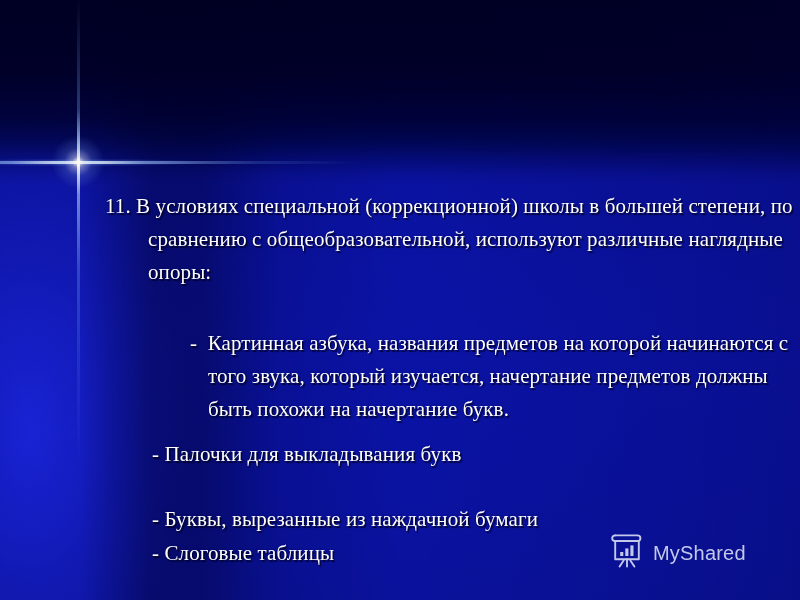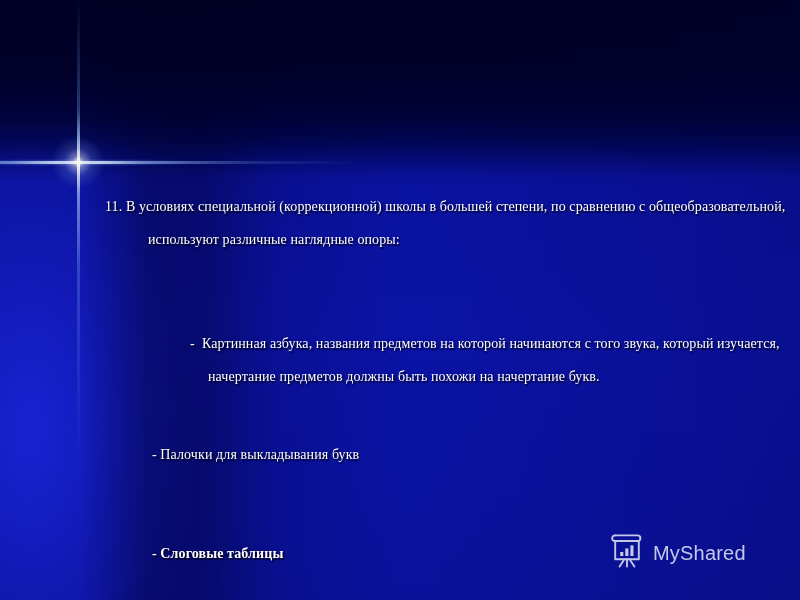--- a/index.html
+++ b/index.html
@@ -136,21 +136,21 @@
 
   
   #content {
     position: absolute;
     left: 0; top: 0;
     width: 800px; height: 600px;
   }
   .para {
     position: absolute;
     color: #ffffff;
-    font-size: 14px;
+    font-size: 21px;
     line-height: 33px;
     letter-spacing: 0.1px;
     text-shadow: 1.5px 1.5px 1px rgba(0,0,20,0.75),
                  0 0 2px rgba(0,0,40,0.55);
     white-space: pre-wrap;
   }
   .para-main {
     left: 105px;
     top: 190px;
     width: 645px;
@@ -159,21 +159,21 @@
   }
   .para-dash {
     left: 152px;
     width: 600px;
     text-indent: -18px;
     padding-left: 18px;
   }
   #p2 { top: 327px; margin-left: 38px; }
   #p3 { top: 438px; }
   #p4 { top: 503px; }
-  #p5 { top: 537px; font-weight: bold; }
+  #p5 { top: 537px; }
 
   
   #watermark {
     position: absolute;
     left: 610px;
     top: 533px;
     display: flex;
     align-items: center;
     gap: 9px;
   }
@@ -201,20 +201,21 @@
     <div class="ray-h"></div>
     <div class="ray-h2"></div>
     <div class="ray-v"></div>
     <div class="core"></div>
   </div>
 
   <div id="content">
     <div class="para para-main" id="p1">11. В условиях специальной (коррекционной) школы в большей степени, по сравнению с общеобразовательной, используют различные наглядные опоры:</div>
     <div class="para para-dash" id="p2">-  Картинная азбука, названия предметов на которой начинаются с того звука, который изучается, начертание предметов должны быть похожи на начертание букв.</div>
     <div class="para para-dash" id="p3">- Палочки для выкладывания букв</div>
+    <div class="para para-dash" id="p4">- Буквы, вырезанные из наждачной бумаги</div>
     <div class="para para-dash" id="p5">- Слоговые таблицы</div>
   </div>
 
   <div id="watermark">
     <span class="wm-icon">
       <svg width="34" height="36" viewBox="0 0 34 36" fill="none" stroke="#c3c8ea" stroke-width="1.9" stroke-linecap="round" stroke-linejoin="round">
 
         <path d="M5.2 2.4 C3.3 2.4 2.2 3.6 2.2 5.2 C2.2 6.8 3.3 8.0 5.2 8.0"></path>
         <path d="M5.2 2.4 L27.5 2.4 C29.2 2.4 30.4 3.6 30.4 5.2 C30.4 6.8 29.2 8.0 27.5 8.0 L5.2 8.0"></path>
 

